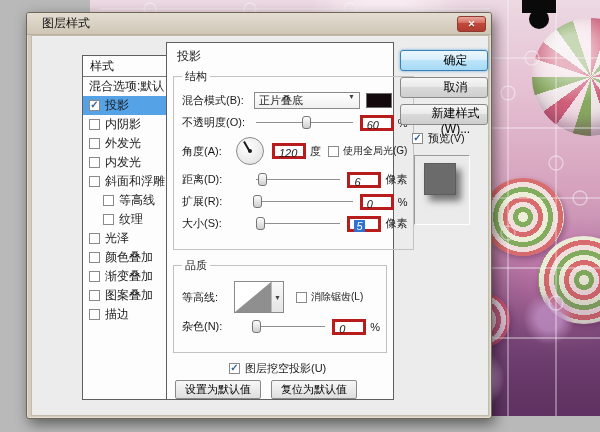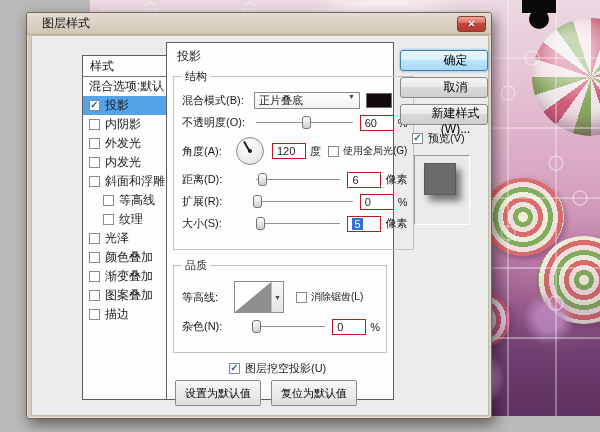--- a/index.html
+++ b/index.html
@@ -65,22 +65,22 @@
   .panel { position:absolute; left:134px; top:6px; width:228px; height:358px; background:#fdfdfd; border:1px solid #5f5f5f; }
   .p-heading { font-size:12px; margin:5px 0 4px 10px; }
   fieldset.fs { border:1px solid #c2c2c2; margin:0 6px 8px 6px; padding:4px 4px 13px 4px; }
   fieldset.fs legend { font-size:11px; padding:0 3px; margin-left:4px; color:#1a1a1a; }
   .row { display:flex; align-items:center; margin:3px 2px 3px 4px; height:19px; }
   .lbl { width:72px; min-width:72px; font-size:11px; white-space:nowrap; }
   .track { flex:1; position:relative; height:15px; margin-right:5px; cursor:pointer; }
   .tline { position:absolute; left:2px; right:2px; top:7px; height:1px; background:#8f8f8f; box-shadow:0 1px 0 #fff; }
   .thumb { position:absolute; top:1px; width:9px; height:13px; margin-left:-4px;
     background:linear-gradient(#fdfdfd,#cfcfcf); border:1px solid #757575; border-radius:3px; }
-  .valbox { width:34px; min-width:34px; height:16px; line-height:14px; border:1px solid #b91c1c; background:#fff;
-    font-size:11px; padding-left:4px; }
+  .valbox { width:34px; min-width:34px; height:16px; line-height:14px; border:3px solid #b91c1c; background:#fff;
+    font-size:11px; padding-left:4px;font-style:italic; }
   .unit { font-size:11px; margin-left:4px; white-space:nowrap; }
   .textsel { background:#2f71d0; color:#fff; padding:0 2px; }
   .select { width:106px; height:17px; border:1px solid #8a8a8a; background:linear-gradient(#ffffff,#f0f0f0);
     display:flex; padding:0 4px; cursor:pointer; }
   .sel-text { font-size:11px; }
   .sel-arrow { margin-left:auto; font-size:7px; color:#444; }
   .swatch { width:26px; height:15px; border:1px solid #6e6e6e; background:#14090d; margin-left:6px; cursor:pointer; }
   .angle-row { height:32px; }
   .angle-row .lbl { width:54px; min-width:54px; }
   .dial { width:28px; height:28px; min-width:28px; border-radius:50%; border:1px solid #8a8a8a;
@@ -91,21 +91,21 @@
   .cbl { font-size:10px; margin-left:4px; white-space:nowrap; }
   .contour-row { height:34px; }
   .contour-row .lbl { width:52px; min-width:52px; }
   .contour { width:50px; height:32px; border:1px solid #8a8a8a; background:#fff; display:flex; cursor:pointer; }
   .contour svg { display:block; }
   .contour-arrow { width:12px; border-left:1px solid #bbb; display:flex; align-items:center; justify-content:center;
     font-size:7px; color:#444; background:linear-gradient(#fafafa,#e4e4e4); }
   .knockout-row { display:flex; align-items:center; gap:5px; margin:2px 0 4px 62px; }
   .kn-lbl { font-size:11px; }
   .default-btns { display:flex; gap:10px; margin:4px 0 0 8px; }
-  .pbtn { height:26px; padding:0 9px; font-size:11px; font-family:Liberation Mono, monospace;
+  .pbtn { height:19px; padding:0 9px; font-size:11px; font-family:Liberation Mono, monospace;
     background:linear-gradient(#f8f8f8,#dedede); border:1px solid #8a8a8a; border-radius:2px; cursor:pointer; }
 
   
   .rightcol { position:absolute; left:368px; top:14px; width:88px; }
   .btn { display:block; width:88px; height:21px; margin-bottom:6px; font-size:12px; font-family:"Liberation Sans",sans-serif;
     background:linear-gradient(#f6f6f6 0%, #eaeaea 45%, #dadada 46%, #cecece 100%);
     border:1px solid #8a8a8a; border-radius:3px; cursor:pointer;padding-left:23px; }
   .btn.ok { border-color:#3c7fb1; background:linear-gradient(#eaf6fd 0%, #d9f0fc 45%, #bee6fa 46%, #a7d9f5 100%);
     box-shadow:0 0 3px rgba(80,160,230,.9); }
   .preview-row { display:flex; align-items:center; gap:5px; margin:3px 0 0 12px; font-size:11px; }

